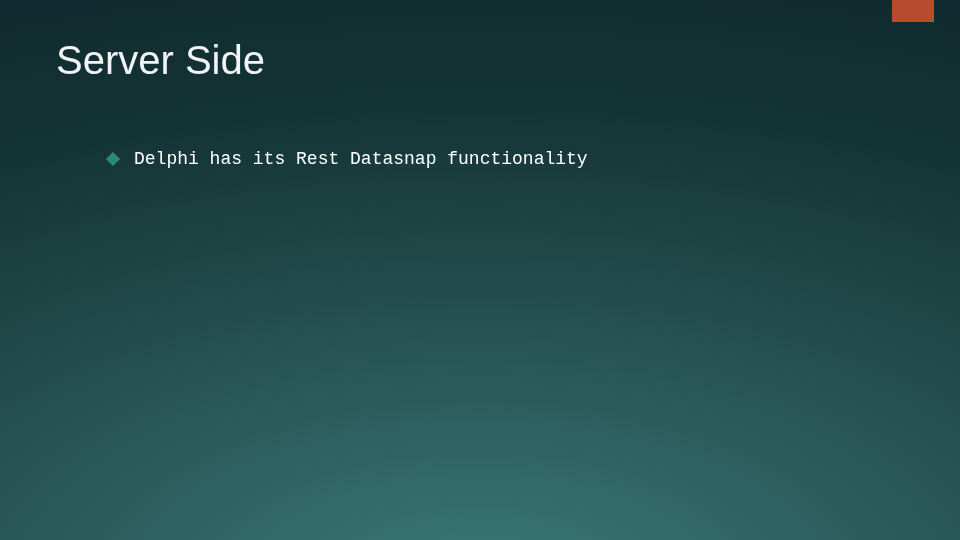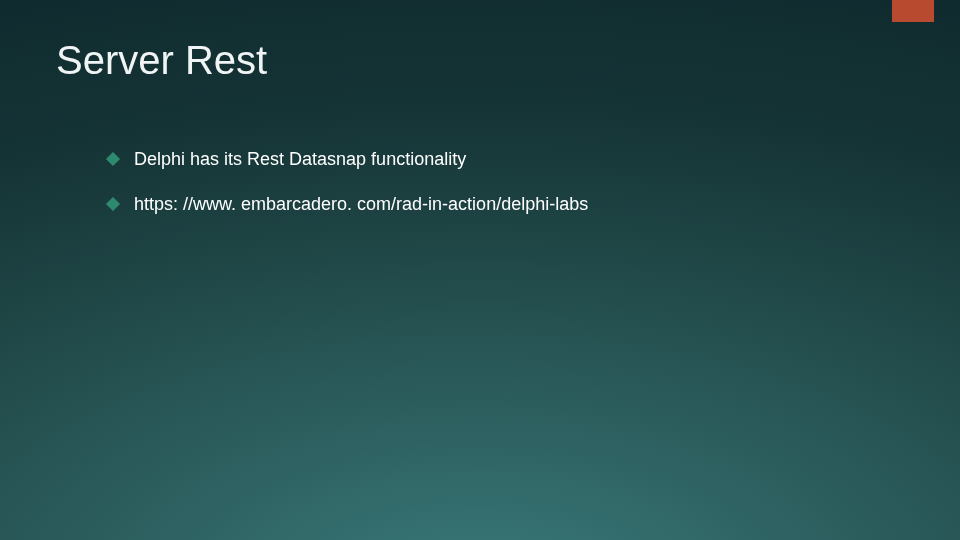--- a/index.html
+++ b/index.html
@@ -45,20 +45,21 @@
     left: 108px;
     right: 60px;
     color: #ffffff;
     font-size: 18px;
     line-height: 1.25;
   }
   .bullet {
     display: flex;
     align-items: flex-start;
     margin-bottom: 22px;
+    font-family: Liberation Mono, monospace;
   }
   .diamond {
     flex: 0 0 auto;
     width: 10px;
     height: 10px;
     background: #2d8a6f;
     transform: rotate(45deg);
     margin-top: 6px;
     margin-right: 16px;
   }
@@ -66,29 +67,25 @@
     flex: 1 1 auto;
     word-break: break-word;
   }
 </style>
 </head>
 <body>
 
 <div class="slide">
   <div class="accent"></div>
 
-  <div class="title">Server Rest</div>
+  <div class="title">Server Side</div>
 
   <div class="bullets">
 
     <div class="bullet">
       <div class="diamond"></div>
       <div class="bullet-text">Delphi has its Rest Datasnap functionality</div>
     </div>
 
 
-    <div class="bullet">
-      <div class="diamond"></div>
-      <div class="bullet-text">https: //www. embarcadero. com/rad-in-action/delphi-labs</div>
-    </div>
 
   </div>
 </div>
 
 </body></html>

